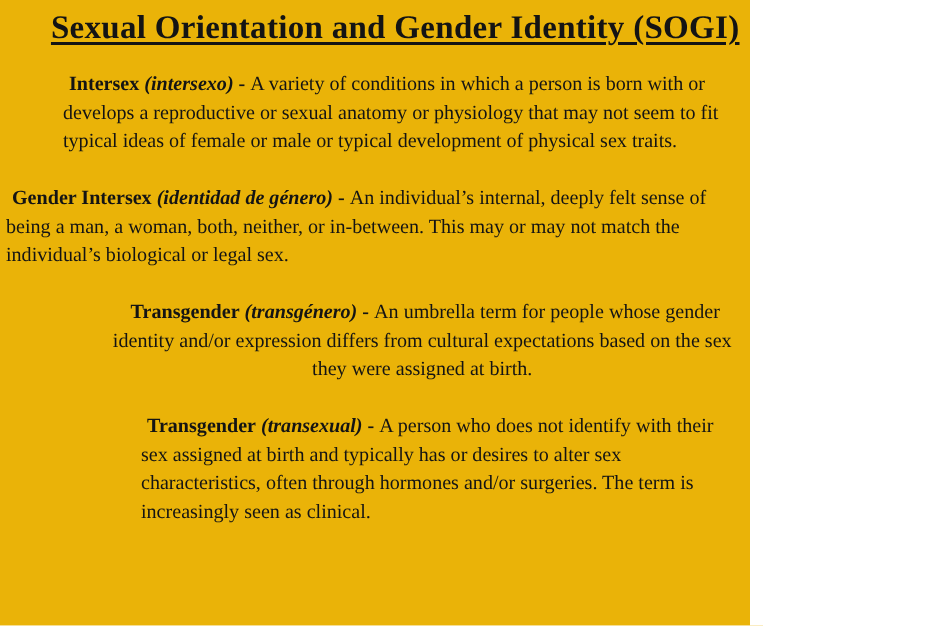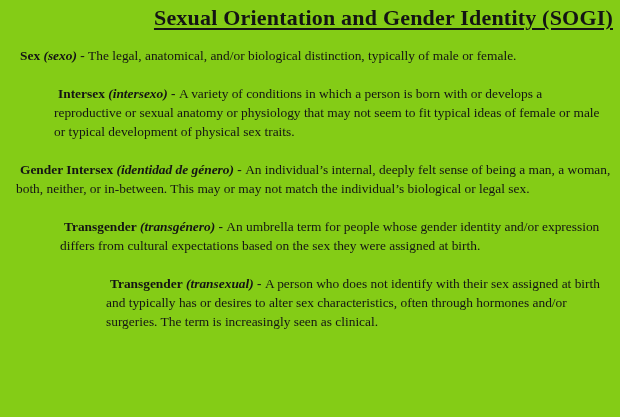--- a/index.html
+++ b/index.html
@@ -9,24 +9,24 @@
   }
   body {
     width: 620px;
     height: 417px;
     overflow: hidden;
     font-family: "Liberation Serif", "DejaVu Serif", serif;
     color: #141414;
   }
   .page {
     box-sizing: border-box;
-    width: 620px;
+    width: 500px;
     height: 417px;
-    padding: 6px 5px 4px 14px;
-    background: #84cc16;
+    padding: 6px 5px 4px 2px;
+    background: #eab308;
   }
   .doc-title {
     text-align: right;
     font-size: 22px;
     font-weight: 700;
     line-height: 1.12;
     margin: 0 2px 15px 0;
     letter-spacing: 0.2px;
   }
   .doc-title .title-line {
@@ -51,33 +51,32 @@
   }
   .def .sep {
     font-weight: 700;
   }
   .def .body-text {
     font-weight: 400;
   }
   
   .d0  { margin-left: 2px;  margin-right: 2px; }
   .d1a { margin-left: 40px; margin-right: 5px; }  
-  .d1b { margin-left: 46px; margin-right: 0; }    
+  .d1b { margin-left: 66px; margin-right: 0; text-align: center; }    
   .d2  { margin-left: 92px; margin-right: 2px; }  
 </style>
 </head>
 <body>
 
 <div class="page">
 
   <h1 class="doc-title">
       <span class="title-line">Sexual Orientation and Gender Identity (SOGI)</span>
     </h1>
 
-  <p class="def d0"><span class="term">Sex</span><span class="translation"> (sexo)</span><span class="sep"> - </span><span class="body-text">The legal, anatomical, and/or biological distinction, typically of male or female.</span></p>
 
   <p class="def d1a"><span class="term">Intersex</span><span class="translation"> (intersexo)</span><span class="sep"> - </span><span class="body-text">A variety of conditions in which a person is born with or develops a reproductive or sexual anatomy or physiology that may not seem to fit typical ideas of female or male or typical development of physical sex traits.</span></p>
 
 
   <p class="def d0"><span class="term">Gender Intersex</span><span class="translation"> (identidad de género)</span><span class="sep"> - </span><span class="body-text">An individual’s internal, deeply felt sense of being a man, a woman, both, neither, or in-between. This may or may not match the individual’s biological or legal sex.</span></p>
 
   <p class="def d1b"><span class="term">Transgender</span><span class="translation"> (transgénero)</span><span class="sep"> - </span><span class="body-text">An umbrella term for people whose gender identity and/or expression differs from cultural expectations based on the sex they were assigned at birth.</span></p>
 
   <p class="def d2"><span class="term">Transgender</span><span class="translation"> (transexual)</span><span class="sep"> - </span><span class="body-text">A person who does not identify with their sex assigned at birth and typically has or desires to alter sex characteristics, often through hormones and/or surgeries. The term is increasingly seen as clinical.</span></p>
 

